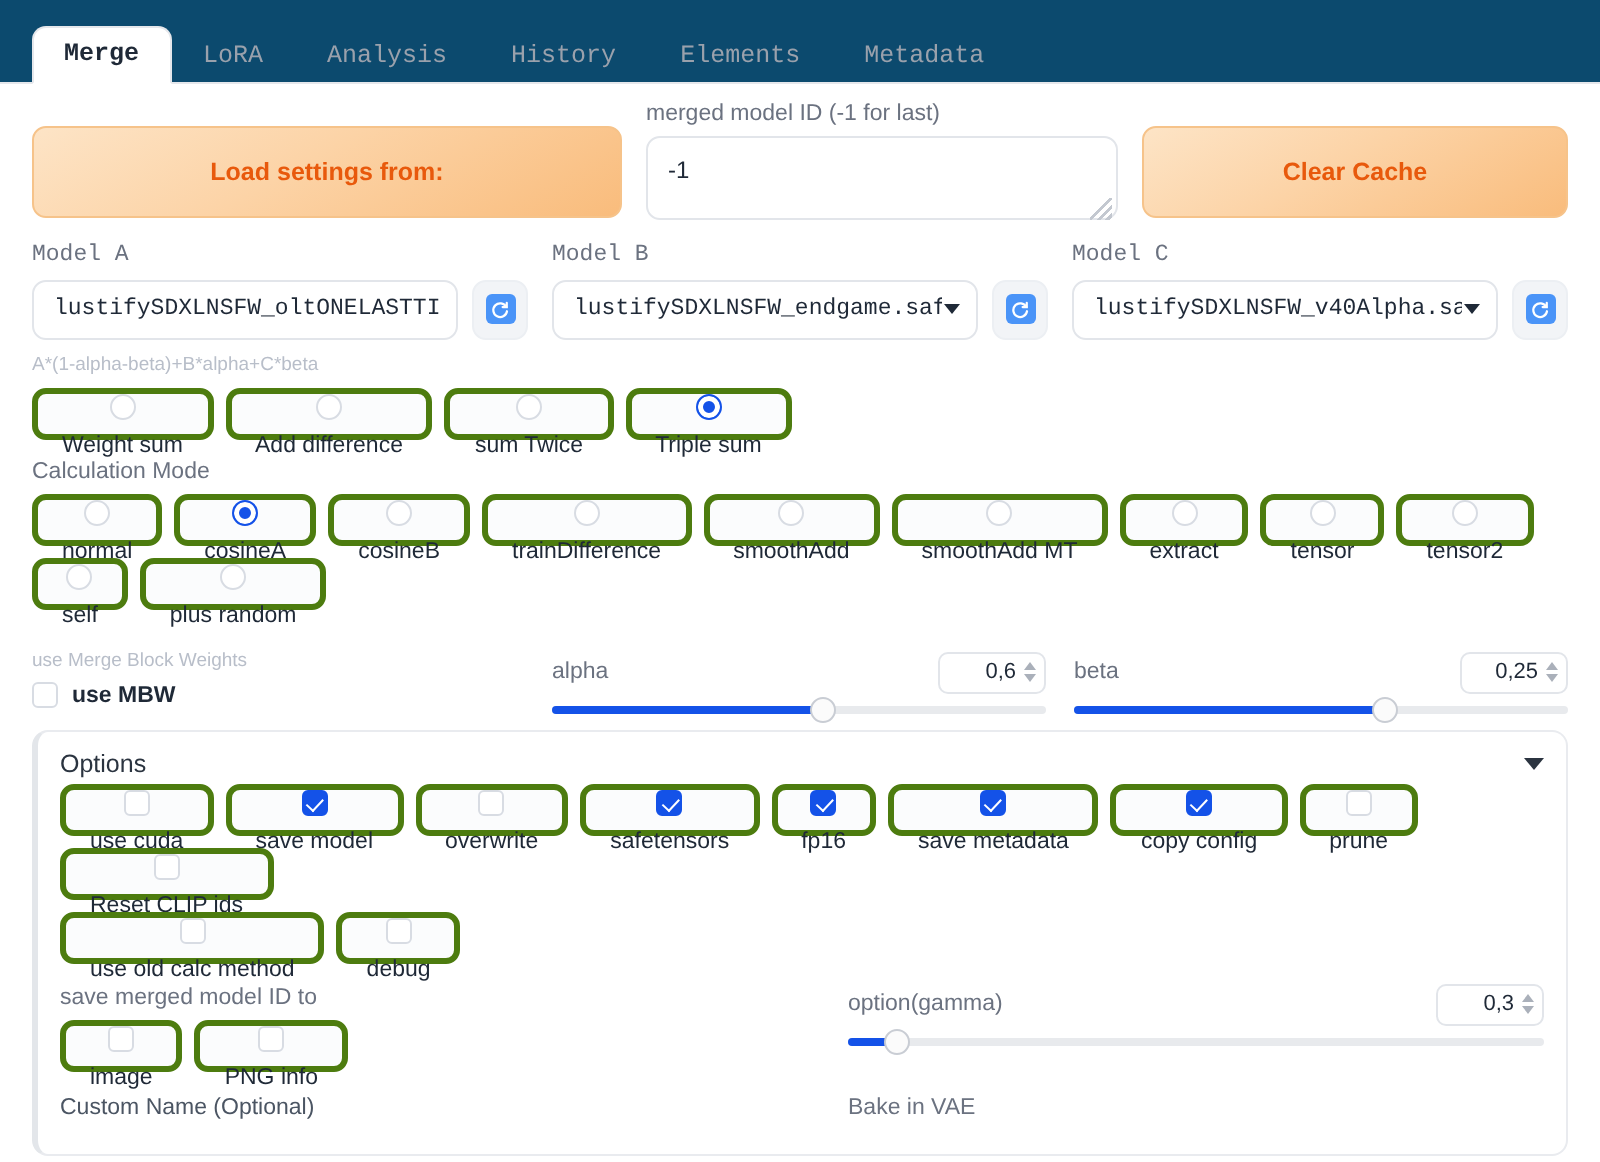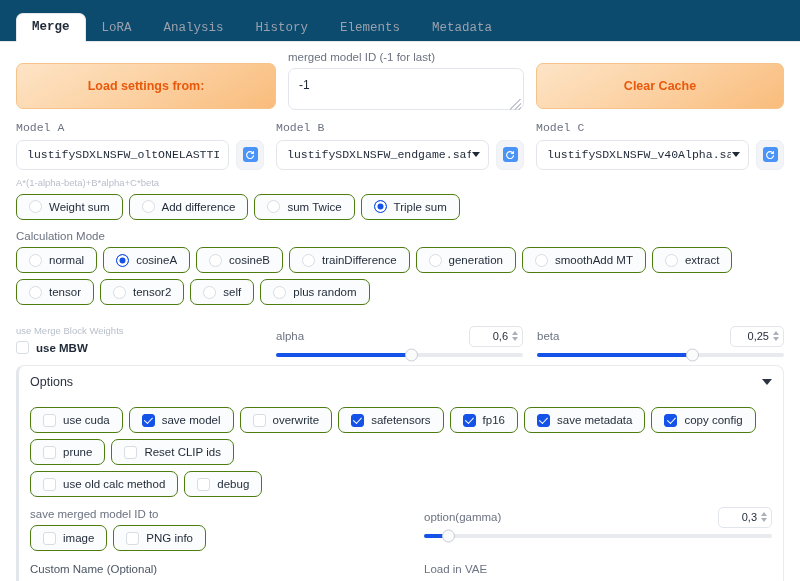--- a/index.html
+++ b/index.html
@@ -53,21 +53,21 @@
     color: #6b7280;
     margin-bottom: 4px;
     display: block;
     line-height: 1.25;
   }
   .lbl-dark { color: #4b5563; }
   .sub-formula { font-size: 9.5px; color: #b8bec9; margin: -2px 0 6px 0; }
 
   
   .toprow { display: flex; gap: 12px; align-items: flex-start; }
-  .topcol-a { width: 260px; }
+  .topcol-a { width: 295px; }
   .topcol-b { width: 236px; }
   .topcol-c { flex: 1; }
 
   .orange-btn {
     width: 100%;
     height: 46px;
     border: 1px solid #f6c38a;
     border-radius: 7px;
     background: linear-gradient(150deg, #fde4c6 0%, #fcd3a6 45%, #f9bc7c 100%);
     color: #e8590c;
@@ -135,24 +135,24 @@
     width: 15px; height: 15px; border-radius: 3px;
     background: #4a94f8;
     display: flex; align-items: center; justify-content: center;
   }
 
   
   .pillrow { display: flex; flex-wrap: wrap; gap: 6px; }
   .pill {
     display: inline-flex; align-items: center; gap: 7px;
     height: 26px; padding: 0 12px;
-    border: 1px solid #4d7c0f; border-radius: 7px;
+    border: 3px solid #4d7c0f; border-radius: 7px;
     background: #fbfcfd;
     font-size: 11.5px; color: #1f2937;
-    cursor: pointer; white-space: nowrap;
+    cursor: pointer; white-space: nowrap; flex-direction: column;
   }
   .radio {
     width: 13px; height: 13px; border-radius: 50%;
     border: 1.5px solid #d8dce3; background: #fff; flex: none;
   }
   .radio.on {
     border-color: #1452e8; background: #1452e8;
     box-shadow: inset 0 0 0 2.5px #fff;
   }
   .cbox {
@@ -203,21 +203,21 @@
   .panel {
     margin-top: 8px;
     border: 1px solid #e9ebef;
     border-left: 3px solid #e3e6ea;
     border-radius: 8px;
     background: #fff;
     padding: 9px 11px 11px 11px;
   }
   .panel-head {
     display: flex; align-items: center; justify-content: space-between;
-    font-size: 12.5px; color: #2b3440; margin-bottom: 18px; cursor: pointer;
+    font-size: 12.5px; color: #2b3440; margin-bottom: 3px; cursor: pointer;
   }
   .caret-dn {
     border-left: 5px solid transparent; border-right: 5px solid transparent;
     border-top: 6px solid #2b3440;
   }
 
   .bottom-grid { display: flex; gap: 14px; margin-top: 10px; align-items: flex-start; }
   .bg-left { width: 380px; }
   .bg-right { flex: 1; }
 
@@ -350,21 +350,21 @@
       <div class="pill">
         <span class="radio"></span>
         <span>cosineB</span>
       </div>
       <div class="pill">
         <span class="radio"></span>
         <span>trainDifference</span>
       </div>
       <div class="pill">
         <span class="radio"></span>
-        <span>generation</span>
+        <span>smoothAdd</span>
       </div>
       <div class="pill">
         <span class="radio"></span>
         <span>smoothAdd MT</span>
       </div>
       <div class="pill">
         <span class="radio"></span>
         <span>extract</span>
       </div>
       <div class="pill">
@@ -519,18 +519,18 @@
       </div>
     </div>
 
     <div class="namerow">
       <div class="name-col">
         <span class="lbl lbl-dark">Custom Name (Optional)</span>
 
       </div>
 
       <div class="vae-col">
-        <span class="lbl">Load in VAE</span>
+        <span class="lbl">Bake in VAE</span>
 
       </div>
     </div>
   </div>
 </div>
 
 </body></html>

